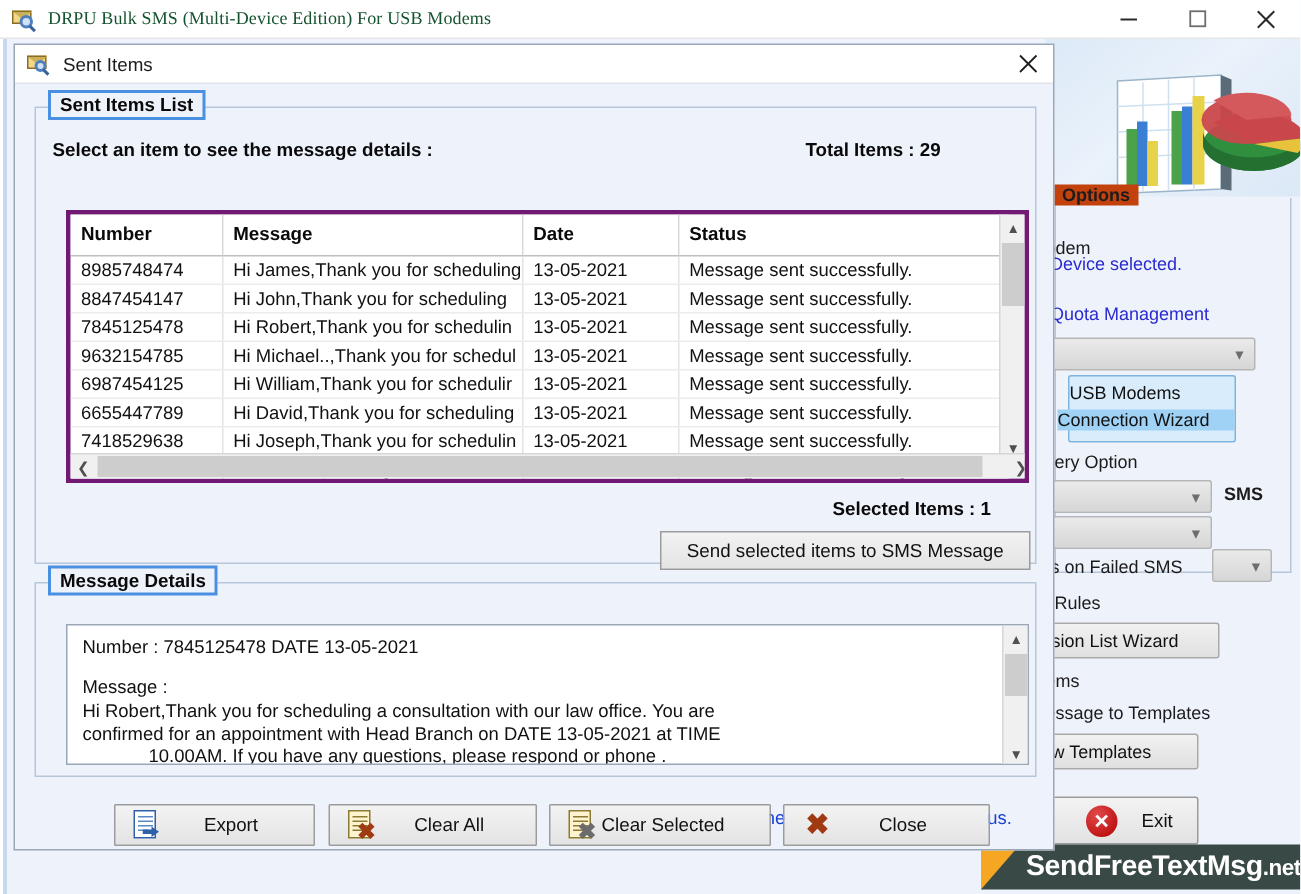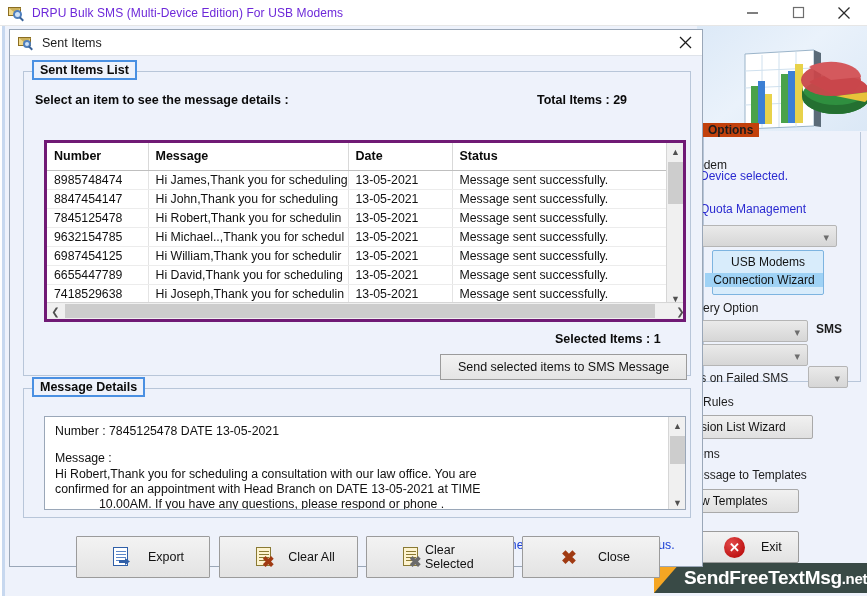--- a/index.html
+++ b/index.html
@@ -22,22 +22,23 @@
     position: absolute; left: 0; top: 0; width: 867px; height: 26px;
     background: #ffffff;
     border-bottom: 1px solid #e6e6e6;
     display: flex; align-items: center;
   }
   .main-title-icon {
     width: 18px; height: 18px; margin-left: 7px; margin-right: 7px;
     position: relative; flex: 0 0 auto;
   }
   .main-title-text {
-    font-size: 12px; color: #6d28d9; letter-spacing: .1px;
+    font-size: 12px; color: #14532d; letter-spacing: .1px;
     white-space: nowrap;
+    font-family: Liberation Serif, serif;
   }
   .win-btns {
     margin-left: auto; display: flex; height: 26px;
   }
   .win-btn {
     width: 46px; height: 26px; display: flex; align-items: center; justify-content: center;
     color: #2b2b2b;
   }
   .win-btn svg { display: block; }
 
@@ -70,21 +71,21 @@
     position: absolute; height: 22px;
     background: linear-gradient(to bottom,#eaeaea,#d6d6d6);
     border: 1px solid #b5b5b5; border-radius: 2px;
   }
   .bg-combo .arrow {
     position: absolute; right: 7px; top: 6px; color: #6d6d6d; font-size: 11px; line-height: 1;
   }
   .usb-tip {
     position: absolute; left: 712px; top: 250px; width: 112px; height: 45px;
     background: #d8ecfb; border: 1px solid #7db4e0; border-radius: 2px;
-    font-size: 12px; color: #111; text-align: center;
+    font-size: 12px; color: #111; text-align: left;
   }
   .usb-tip .l1 { position:absolute; left:0; right:0; top: 4px; }
   .usb-tip .l2 { position:absolute; left:-8px; right:0; top: 22px; background:#9fd2f5; }
   .bg-btn {
     position: absolute; height: 24px;
     background: linear-gradient(to bottom,#f1f1f1,#e0e0e0);
     border: 1px solid #a9a9a9; border-radius: 2px;
     font-size: 12px; color: #111; display: flex; align-items: center; padding-left: 6px;
     white-space: nowrap;
   }
@@ -221,24 +222,24 @@
   }
   .details-box .line { position: absolute; font-size: 12.3px; color: #111; white-space: nowrap; }
   .details-box .msgline { position: absolute; font-size: 12.3px; color: #111; white-space: nowrap; }
 
   .help-link {
     position: absolute; font-size: 12.3px; color: #1a3fd4; text-decoration: none;
     white-space: nowrap;
   }
 
   .bigbtn {
-    position: absolute; height: 42px;
+    position: absolute; height: 28px;
     background: linear-gradient(to bottom,#f3f3f3,#e3e3e3);
     border: 1px solid #9b9b9b; border-radius: 1px;
-    display: flex; align-items: center; padding-left: 24px;
+    display: flex; align-items: center;
   }
   .bigbtn .lbl { font-size: 12.5px; color: #111; flex: 1; text-align: center; margin-right: 10px; }
   .bigbtn .ico { width: 22px; height: 22px; margin-left: 10px; position: relative; flex: 0 0 auto; }
 
   
   .doc {
     position: absolute; left: 2px; top: 1px; width: 15px; height: 19px;
     background: #ffffff; border: 1px solid #2f5fa8;
   }
   .doc i {

